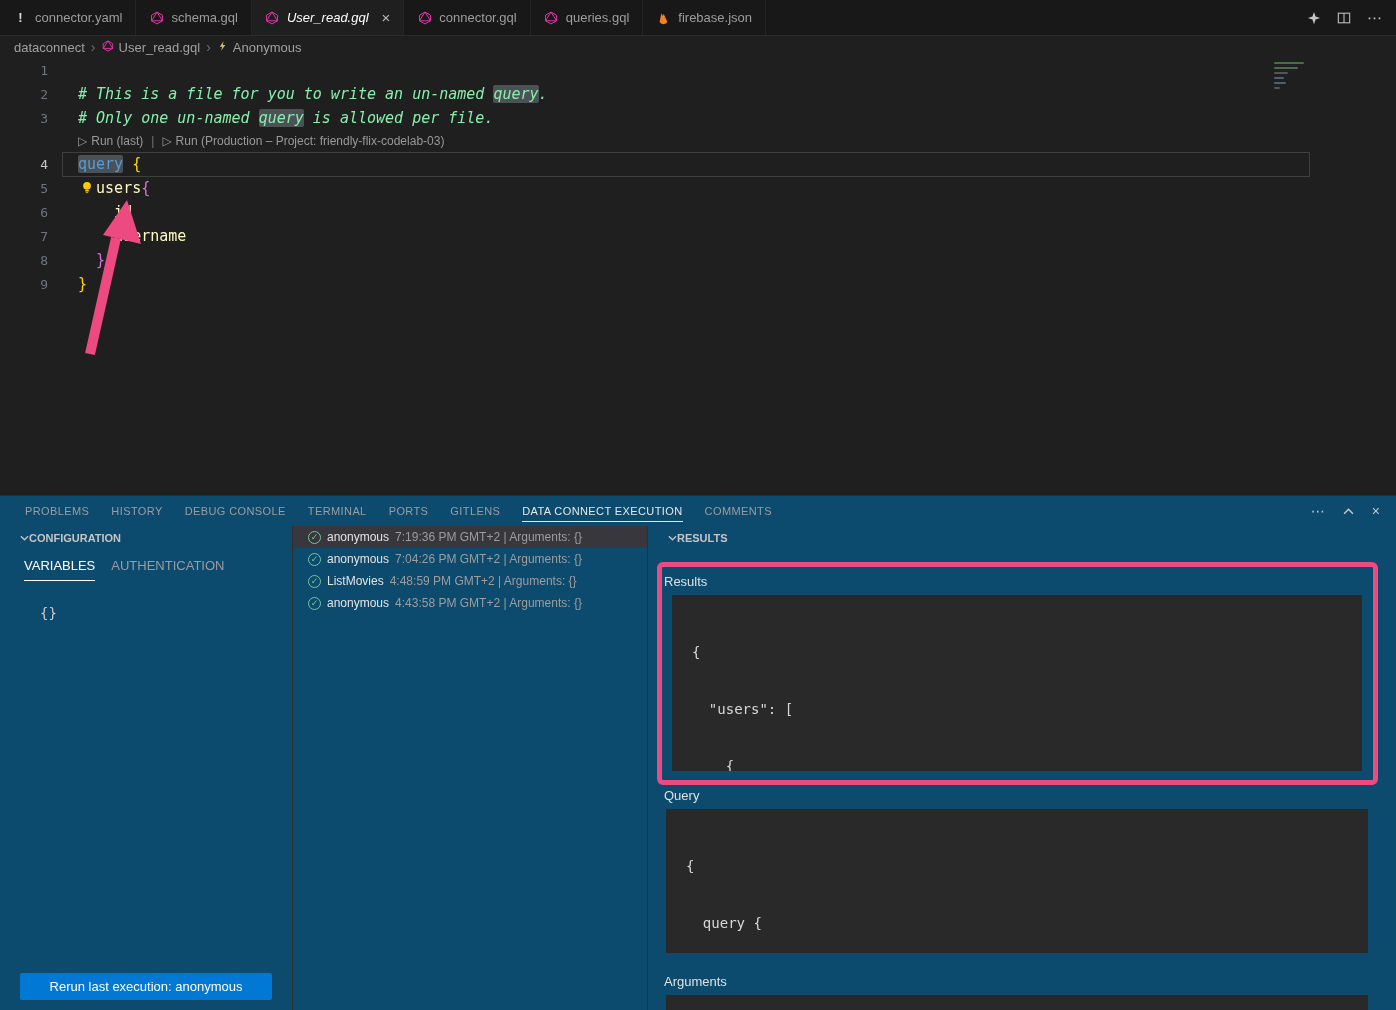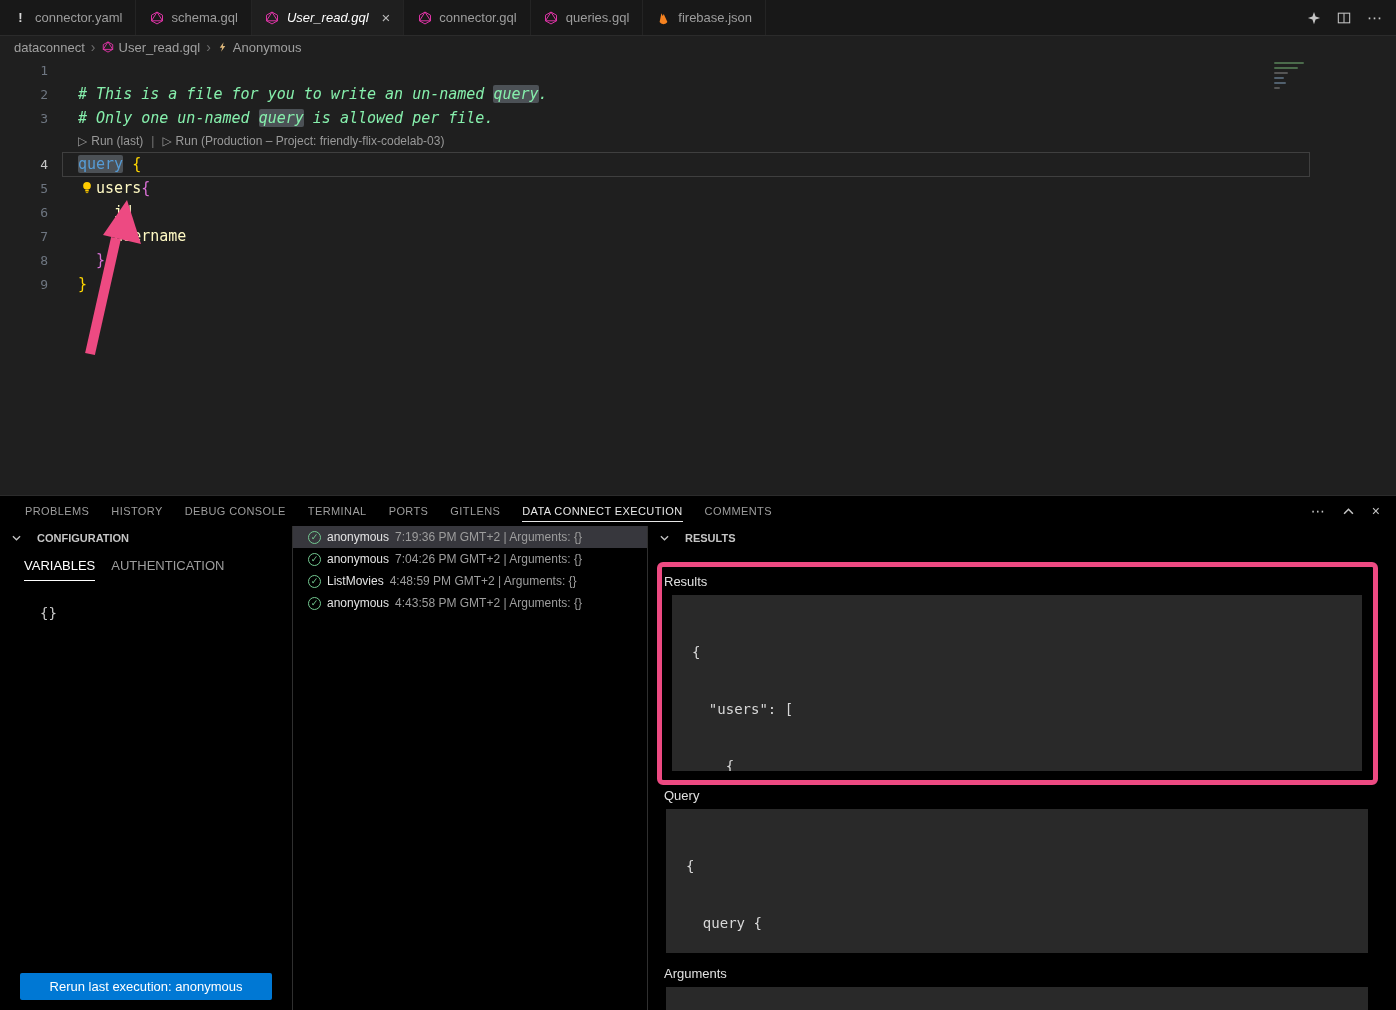--- a/index.html
+++ b/index.html
@@ -13,21 +13,21 @@
   .tab.active{background:#1f1f1f;color:#ffffff}
   .tab.active .tablabel{font-style:italic}
   .tab .close{margin-left:6px;color:#bbbbbb;font-size:15px;line-height:1}
   .ticon{width:15px;height:15px;display:flex;align-items:center;justify-content:center;font-size:12px}
   .yaml-glyph{color:#d8d8d8;font-weight:bold;font-size:13px}
   .tabbar-actions{margin-left:auto;display:flex;align-items:center;gap:16px;padding:0 14px}
   .actionicon{color:#c5c5c5;cursor:pointer;font-size:15px;display:flex;align-items:center}
 
   
   .breadcrumb{height:22px;display:flex;align-items:center;gap:6px;padding-left:14px;font-size:13px;color:#a0a0a0;background:#1f1f1f}
-  .crumb{display:flex;align-items:center;gap:5px;cursor:pointer}
+  .crumb{display:flex;gap:5px;cursor:pointer}
   .crumb-sep{color:#6f6f6f;font-size:14px}
 
   
   .editor{position:relative;height:437px;background:#1f1f1f;font-family:"DejaVu Sans Mono",monospace}
   .eline{position:relative;display:flex;height:24px;align-items:center}
   .ln{width:56px;text-align:right;padding-right:8px;color:#6e7681;font-size:13px;flex:none}
   .ln.cur{color:#c6c6c6}
   .ecode{padding-left:22px;font-size:15px;white-space:pre;display:flex;align-items:center}
   .eline.curline::after{content:"";position:absolute;left:62px;right:86px;top:0;height:23px;border:1px solid #3f3f3f;pointer-events:none}
   .cmt{color:#86efac;font-style:italic}
@@ -41,54 +41,54 @@
   .lens-sep{color:#777777}
   .bulb{position:absolute;left:80px;top:4px;z-index:2}
   .minimap{position:absolute;right:88px;top:4px;width:34px;height:34px}
   .minimap div{height:2px;margin-bottom:3px;border-radius:1px}
 
   
   .overlay{position:absolute;left:0;top:0;pointer-events:none;z-index:9}
   .results-frame{position:absolute;left:657px;top:562px;width:721px;height:223px;border:5px solid #ed4a82;border-radius:6px;z-index:8;pointer-events:none}
 
   
-  .panel{position:absolute;left:0;top:495px;width:1396px;height:515px;background:#000000;border-top:1px solid #2b2b2b}
+  .panel{position:absolute;left:0;top:495px;width:1396px;height:515px;background:#0c4a6e;border-top:1px solid #2b2b2b}
   .ptabs{height:30px;display:flex;align-items:center;padding-left:14px}
   .ptab{padding:0 11px;font-size:11px;letter-spacing:.4px;color:#9d9d9d;line-height:30px;cursor:pointer;position:relative;white-space:nowrap}
   .ptab.active{color:#e7e7e7}
   .ptab.active::after{content:"";position:absolute;left:11px;right:11px;bottom:4px;height:1px;background:#e7e7e7}
   .panel-actions{margin-left:auto;display:flex;align-items:center;gap:18px;padding-right:16px}
   .panel-actions .actionicon{font-size:14px}
 
   .pbody{display:flex;height:485px}
   .col-config{width:293px;border-right:1px solid #2f2f2f;position:relative}
   .col-history{width:355px;border-right:1px solid #2f2f2f}
   .col-results{flex:1;position:relative;overflow:hidden}
-  .colheader{height:24px;display:flex;align-items:center;gap:16px;padding-left:12px;font-size:11px;font-weight:bold;color:#c5c5c5;cursor:pointer}
+  .colheader{height:24px;display:flex;align-items:center;gap:0;padding-left:20px;font-size:11px;font-weight:bold;color:#c5c5c5;cursor:pointer}
   .chev{display:flex;align-items:center}
 
   
   .subtabs{display:flex;gap:16px;padding:8px 0 0 24px}
   .subtab{font-size:13px;color:#9d9d9d;padding-bottom:7px;cursor:pointer}
   .subtab.active{color:#ffffff;border-bottom:1px solid #ffffff}
   .vars{font-family:"DejaVu Sans Mono",monospace;font-size:14px;color:#c8c8c8;margin:24px 0 0 40px}
   .rerun{position:absolute;left:20px;bottom:11px;width:252px;height:27px;background:#0078d4;color:#ffffff;font-size:13px;border:none;border-radius:2px;display:flex;align-items:center;justify-content:center;cursor:pointer;font-family:"Liberation Sans",sans-serif}
 
   
   .hrow{display:flex;align-items:center;gap:6px;height:22px;padding-left:15px;font-size:12px;cursor:pointer;white-space:nowrap}
   .hrow.selected{background:#37373d}
   .check{width:13px;height:13px;border:1px solid #73c991;border-radius:50%;color:#73c991;font-size:9px;display:flex;align-items:center;justify-content:center;flex:none}
   .hname{color:#e3e3e3}
   .hmeta{color:#9d9d9d}
 
   
   .seclabel{font-size:13px;color:#e0e0e0;margin-left:16px}
   .lbl-results{margin-top:24px}
   .lbl-query{margin-top:17px}
-  .lbl-args{margin-top:13px}
+  .lbl-args{margin-top:21px}
   .codebox{background:#292929;font-family:"DejaVu Sans Mono",monospace;font-size:14px;line-height:19px;color:#d8d8d8;padding:10px 12px 10px 20px;white-space:pre;overflow:hidden}
   .box-results{margin:6px 0 0 24px;width:690px;height:176px}
   .box-query{margin:6px 0 0 18px;width:702px;height:144px}
   .box-args{margin:6px 0 0 18px;width:702px;height:60px}
 </style>
 </head>
 <body>
 
 <div class="tabbar">
   <div class="tab">

